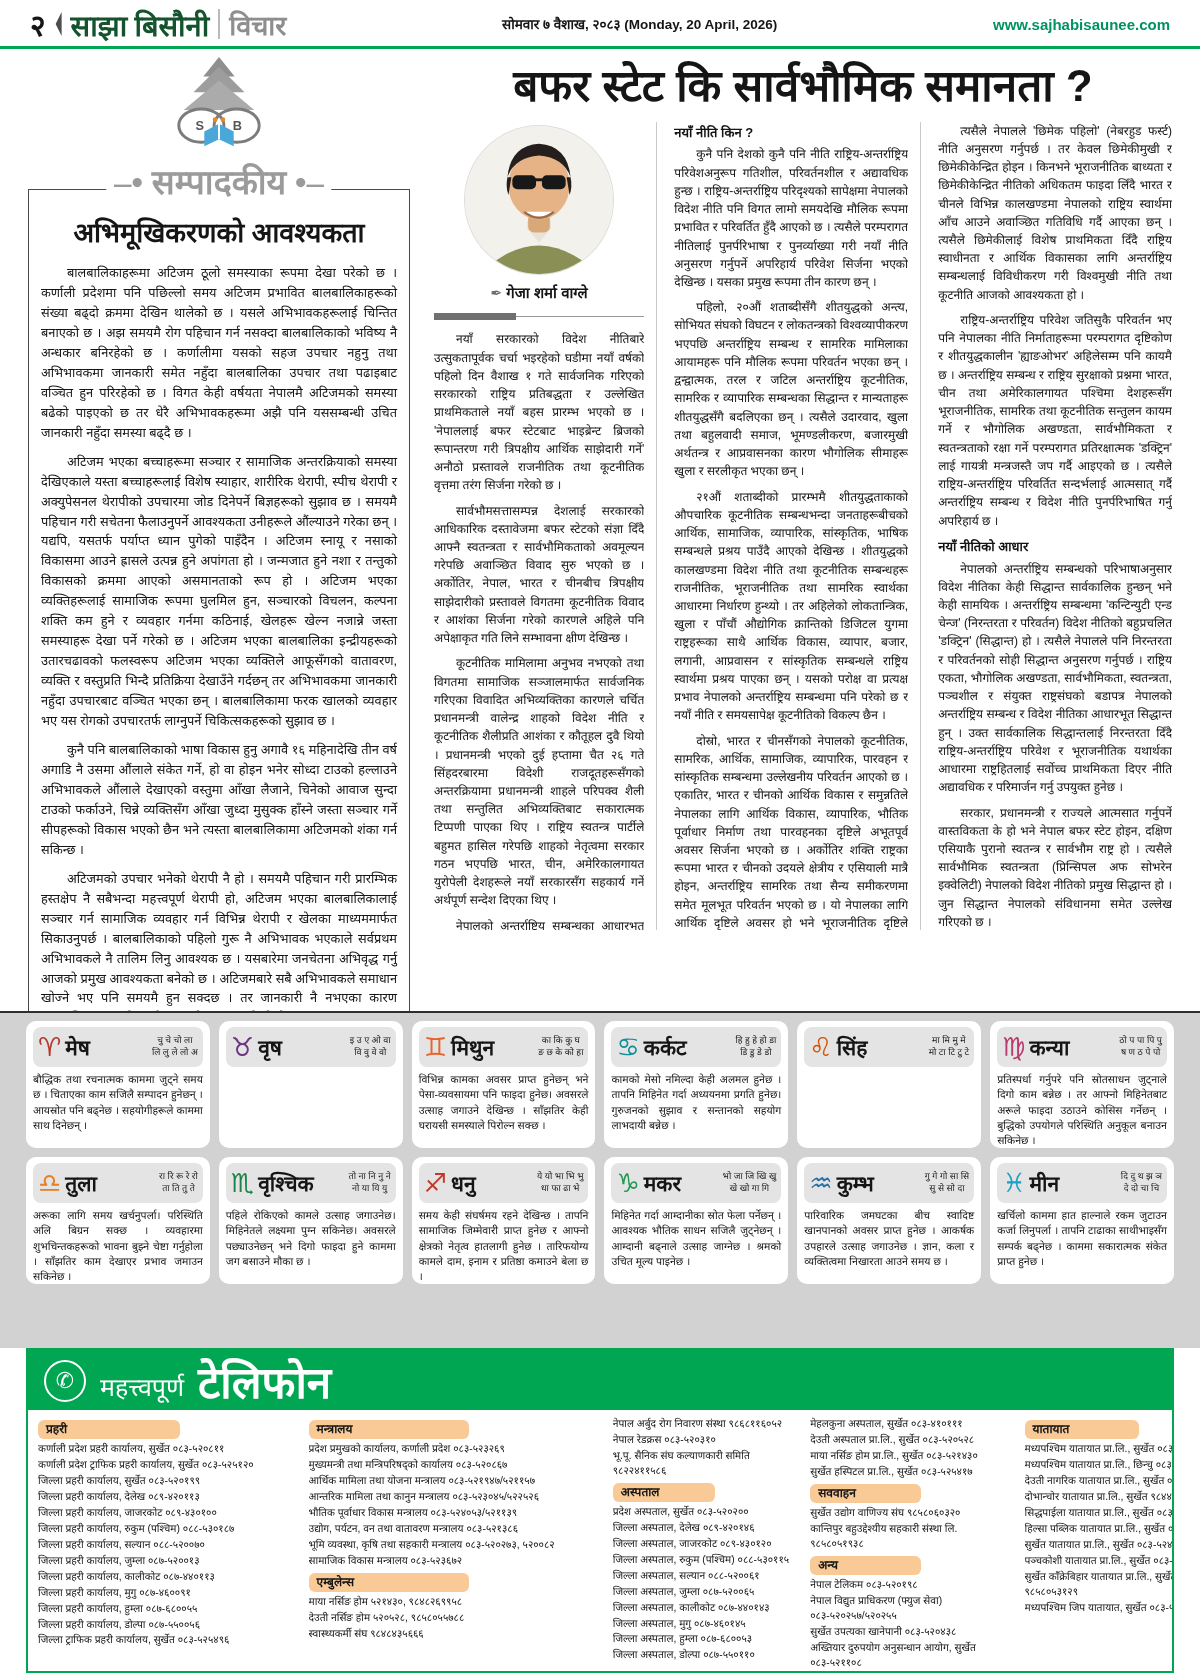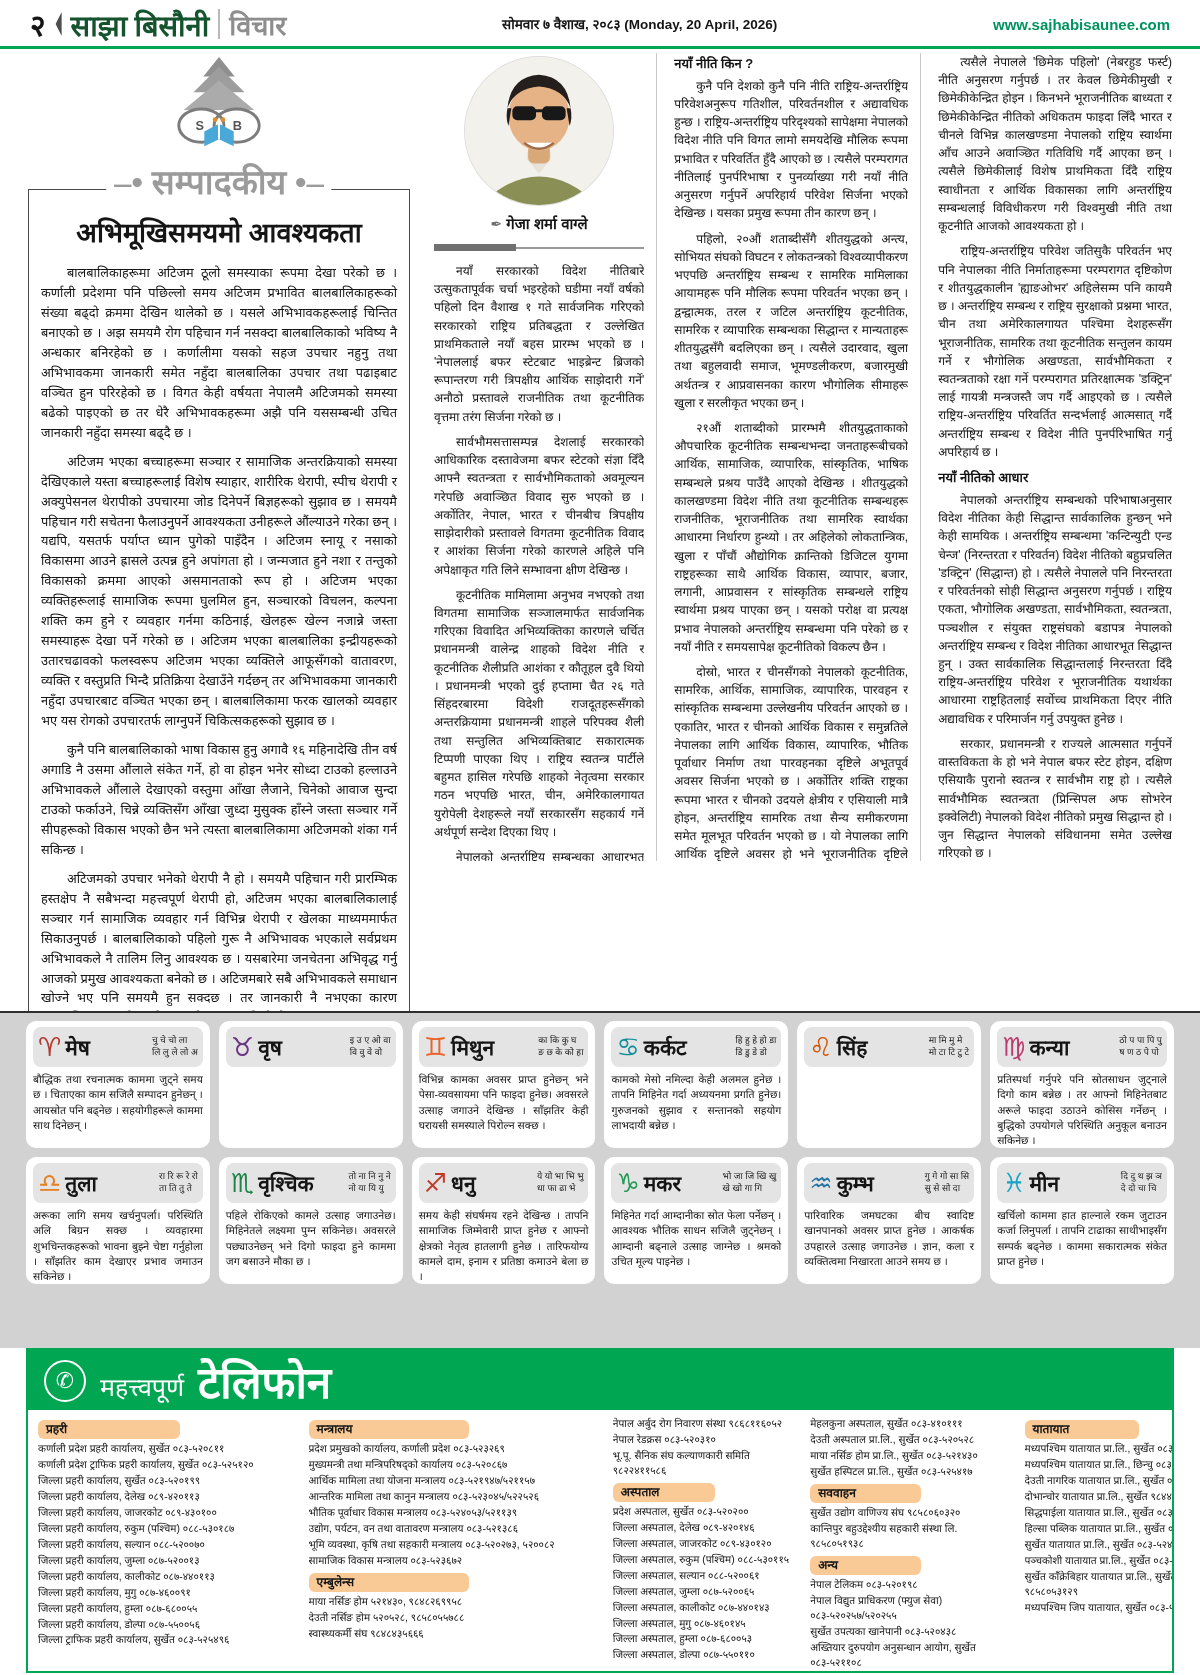--- a/index.html
+++ b/index.html
@@ -54,21 +54,21 @@
               text-shadow:-1px -1px 0 #fff,1px -1px 0 #fff,-1px 1px 0 #fff,1px 1px 0 #fff;}
   .wheel{width:44px;height:44px;border-radius:50%;
          background:radial-gradient(circle,#f7c53c 0 26%,#2a4fa0 28% 60%,#15244d 62% 100%);
          box-shadow:0 0 0 2px #e6e6e6,0 0 6px rgba(255,255,255,.9);}
   .horo-grid{display:grid;grid-template-columns:repeat(6,1fr);grid-auto-rows:127px;gap:9px;}
   .sign-card{background:#fff;border-radius:10px;padding:6px 7px;overflow:hidden;}
   .sign-head{background:#e4e4e4;border-radius:8px;display:flex;align-items:center;gap:4px;
              padding:3px 5px;margin-bottom:5px;min-height:34px;}
   .sign-glyph{font-size:26px;line-height:1;flex:0 0 auto;}
   .sign-name{font-size:21px;font-weight:bold;line-height:1;flex:0 0 auto;}
-  .sign-syll{font-size:9px;line-height:1.3;margin-left:auto;text-align:left;color:#1b1b1b;}
+  .sign-syll{font-size:9px;line-height:1.3;margin-left:auto;text-align:center;color:#1b1b1b;}
   .sign-text{font-size:10.6px;line-height:1.44;text-align:justify;}
   
   .phones{margin:0 26px;border:2px solid #00a651;border-top:none;height:325px;box-sizing:border-box;
           overflow:hidden;}
   .phone-banner{background:#00a651;height:56px;display:flex;align-items:flex-end;gap:14px;
                 padding:0 16px 6px;color:#fff;}
   .phone-icon{width:38px;height:38px;border:2.5px solid #fff;border-radius:50%;display:flex;
               align-items:center;justify-content:center;font-size:22px;margin-bottom:2px;}
   .pb-small{font-size:25px;line-height:1;padding-bottom:4px;}
   .pb-big{font-size:44px;font-weight:bold;line-height:.95;}
@@ -108,31 +108,32 @@
           <circle cx="56" cy="66" r="2.4" fill="#e08a2c"></circle>
           <circle cx="64" cy="66" r="2.4" fill="#e08a2c"></circle>
           <path d="M45,78 L60,70 L75,78 L75,93 L60,86 L45,93 Z" fill="#49a8d8"></path>
           <path d="M60,70 L60,86" stroke="#fff" stroke-width="2"></path>
           <text x="36" y="77" font-size="13" font-weight="bold" fill="#555" font-family="Liberation Sans,sans-serif">S</text>
           <text x="74" y="77" font-size="13" font-weight="bold" fill="#555" font-family="Liberation Sans,sans-serif">B</text>
         </svg>
       </div>
       <div class="ed-box">
         <div class="ed-label">सम्पादकीय</div>
-        <div class="ed-title">अभिमूखिसमयमो आवश्यकता</div>
+        <div class="ed-title">अभिमूखिकरणको आवश्यकता</div>
         <div id="ed-paras">
             <p class="ed-p">बालबालिकाहरूमा अटिजम ठूलो समस्याका रूपमा देखा परेको छ । कर्णाली प्रदेशमा पनि पछिल्लो समय अटिजम प्रभावित बालबालिकाहरूको संख्या बढ्दो क्रममा देखिन थालेको छ । यसले अभिभावकहरूलाई चिन्तित बनाएको छ । अझ समयमै रोग पहिचान गर्न नसक्दा बालबालिकाको भविष्य नै अन्धकार बनिरहेको छ । कर्णालीमा यसको सहज उपचार नहुनु तथा अभिभावकमा जानकारी समेत नहुँदा बालबालिका उपचार तथा पढाइबाट वञ्चित हुन परिरहेको छ । विगत केही वर्षयता नेपालमै अटिजमको समस्या बढेको पाइएको छ तर धेरै अभिभावकहरूमा अझै पनि यससम्बन्धी उचित जानकारी नहुँदा समस्या बढ्दै छ ।</p>
             <p class="ed-p">अटिजम भएका बच्चाहरूमा सञ्चार र सामाजिक अन्तरक्रियाको समस्या देखिएकाले यस्ता बच्चाहरूलाई विशेष स्याहार, शारीरिक थेरापी, स्पीच थेरापी र अक्युपेसनल थेरापीको उपचारमा जोड दिनेपर्ने बिज्ञहरूको सुझाव छ । समयमै पहिचान गरी सचेतना फैलाउनुपर्ने आवश्यकता उनीहरूले औंल्याउने गरेका छन् । यद्यपि, यसतर्फ पर्याप्त ध्यान पुगेको पाइँदैन । अटिजम स्नायू र नसाको विकासमा आउने ह्रासले उत्पन्न हुने अपांगता हो । जन्मजात हुने नशा र तन्तुको विकासको क्रममा आएको असमानताको रूप हो । अटिजम भएका व्यक्तिहरूलाई सामाजिक रूपमा घुलमिल हुन, सञ्चारको विचलन, कल्पना शक्ति कम हुने र व्यवहार गर्नमा कठिनाई, खेलहरू खेल्न नजान्ने जस्ता समस्याहरू देखा पर्ने गरेको छ । अटिजम भएका बालबालिका इन्द्रीयहरूको उतारचढावको फलस्वरूप अटिजम भएका व्यक्तिले आफूसँगको वातावरण, व्यक्ति र वस्तुप्रति भिन्दै प्रतिक्रिया देखाउँने गर्दछन् तर अभिभावकमा जानकारी नहुँदा उपचारबाट वञ्चित भएका छन् । बालबालिकामा फरक खालको व्यवहार भए यस रोगको उपचारतर्फ लाग्नुपर्ने चिकित्सकहरूको सुझाव छ ।</p>
             <p class="ed-p">कुनै पनि बालबालिकाको भाषा विकास हुनु अगावै १६ महिनादेखि तीन वर्ष अगाडि नै उसमा औंलाले संकेत गर्ने, हो वा होइन भनेर सोध्दा टाउको हल्लाउने अभिभावकले औंलाले देखाएको वस्तुमा आँखा लैजाने, चिनेको आवाज सुन्दा टाउको फर्काउने, चिन्ने व्यक्तिसँग आँखा जुध्दा मुसुक्क हाँस्ने जस्ता सञ्चार गर्ने सीपहरूको विकास भएको छैन भने त्यस्ता बालबालिकामा अटिजमको शंका गर्न सकिन्छ ।</p>
             <p class="ed-p">अटिजमको उपचार भनेको थेरापी नै हो । समयमै पहिचान गरी प्रारम्भिक हस्तक्षेप नै सबैभन्दा महत्त्वपूर्ण थेरापी हो, अटिजम भएका बालबालिकालाई सञ्चार गर्न सामाजिक व्यवहार गर्न विभिन्न थेरापी र खेलका माध्यममार्फत सिकाउनुपर्छ । बालबालिकाको पहिलो गुरू नै अभिभावक भएकाले सर्वप्रथम अभिभावकले नै तालिम लिनु आवश्यक छ । यसबारेमा जनचेतना अभिवृद्ध गर्नु आजको प्रमुख आवश्यकता बनेको छ । अटिजमबारे सबै अभिभावकले समाधान खोज्ने भए पनि समयमै हुन सक्दछ । तर जानकारी नै नभएका कारण बालबालिकाहरू अटिजमले ग्रस्त हुने अवस्था बनिरहेको छ ।</p>
           </div>
       </div>
     </div>
 
     <div class="article">
+      <div class="headline">बफर स्टेट कि सार्वभौमिक समानता ?</div>
       <div class="article-cols">
         <div class="acol acol-1" id="art-col1-wrap">
           <div class="author-block">
             <div class="photo-circle">
               <svg width="148" height="148" viewBox="0 0 150 150">
                 <rect width="150" height="150" fill="#f3f1ec"></rect>
                 <path d="M15,150 Q75,92 135,150 Z" fill="#8a8f55"></path>
                 <path d="M63,104 L75,118 L87,104 L87,96 L63,96 Z" fill="#e7e3d8"></path>
                 <rect x="64" y="88" width="22" height="20" rx="6" fill="#d9a878"></rect>
                 <ellipse cx="75" cy="60" rx="31" ry="35" fill="#e5b386"></ellipse>

